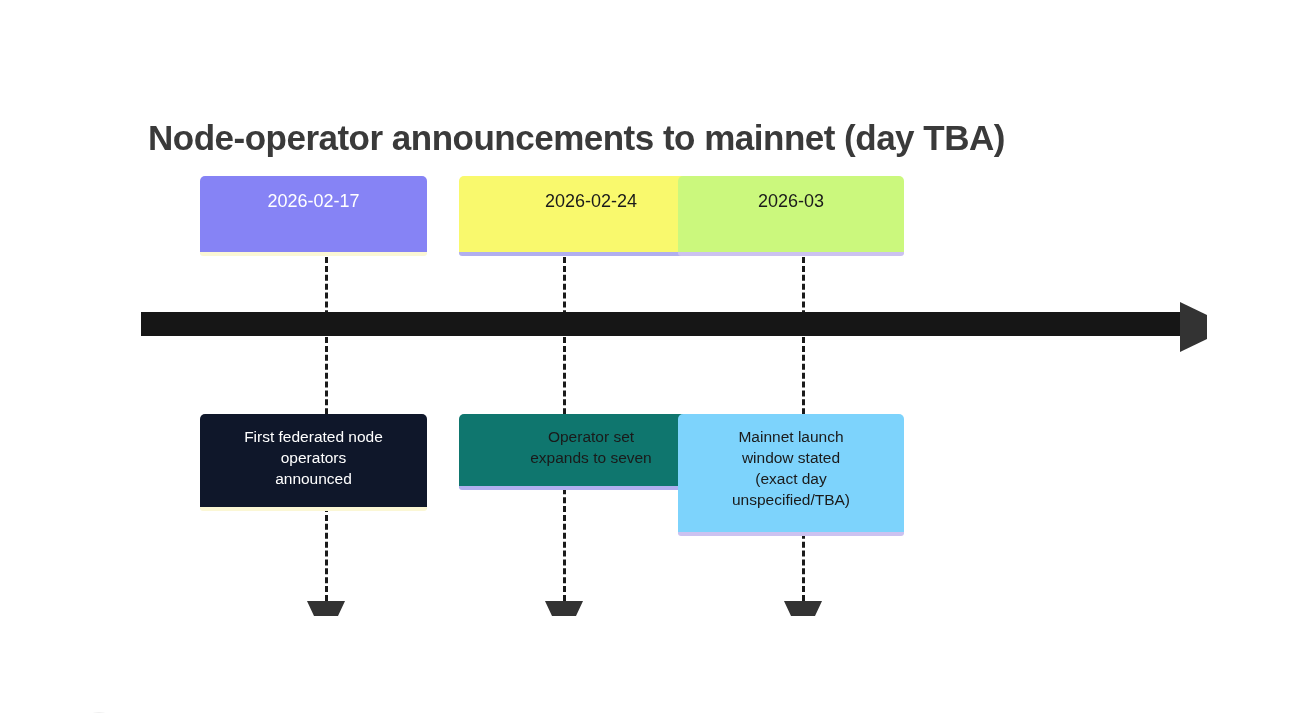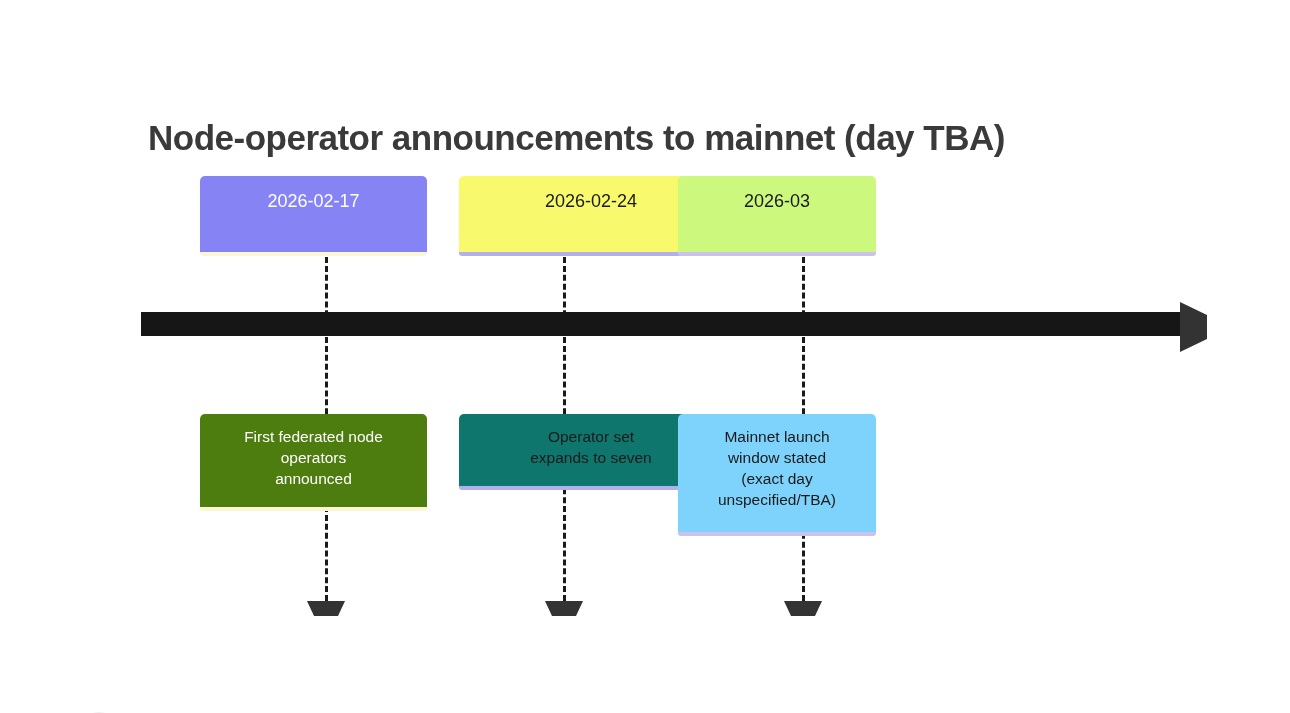--- a/index.html
+++ b/index.html
@@ -71,21 +71,21 @@
     position: absolute;
     border-bottom: 4px solid;
     border-radius: 5px 5px 3px 3px;
     text-align: center;
   }
   .date-box { top: 152px; height: 80px; font-size: 18px; padding-top: 15px; }
   .desc-box { top: 390px; font-size: 15.5px; line-height: 21px; padding-top: 12px; white-space: pre-line; }
 
   .pos-1 { left: 176px; width: 227px; }
   .pos-2 { left: 415px; width: 264px; margin-left: 20px; }
-  .pos-3 { left: 654px; width: 198px; }
+  .pos-3 { left: 654px; width: 226px; }
 
   .desc-box.pos-1 { height: 97px; }
   .desc-box.pos-2 { height: 76px; }
   .desc-box.pos-3 { height: 122px; }
 
   
   .page-badge {
     position: absolute;
     left: 52px;
     top: 688px;
@@ -120,21 +120,21 @@
     <div class="arrow-down"></div>
   </div>
 
   <div class="axis-line"></div>
   <div class="axis-head"></div>
 
   <div class="event-box date-box pos-1" style="background-color: rgb(134, 131, 245); border-bottom-color: rgb(251, 247, 213); color: rgb(255, 255, 255);">2026-02-17</div>
   <div class="event-box date-box pos-2" style="background-color: rgb(249, 249, 109); border-bottom-color: rgb(177, 175, 239); color: rgb(26, 26, 26);">2026-02-24</div>
   <div class="event-box date-box pos-3" style="background-color: rgb(203, 248, 125); border-bottom-color: rgb(204, 194, 240); color: rgb(26, 26, 26);">2026-03</div>
 
-  <div class="event-box desc-box pos-1" style="background-color: #4d7c0f; border-bottom-color: rgb(251, 247, 213); color: rgb(255, 255, 255);">First federated node
+  <div class="event-box desc-box pos-1" style="background-color: #0f172a; border-bottom-color: rgb(251, 247, 213); color: rgb(255, 255, 255);">First federated node
 operators
 announced</div>
   <div class="event-box desc-box pos-2" style="background-color: #0f766e; border-bottom-color: rgb(177, 175, 239); color: rgb(26, 26, 26);">Operator set
 expands to seven</div>
   <div class="event-box desc-box pos-3" style="background-color: #7dd3fc; border-bottom-color: rgb(204, 194, 240); color: rgb(26, 26, 26);">Mainnet launch
 window stated
 (exact day
 unspecified/TBA)</div>
 
   <div class="page-badge">

